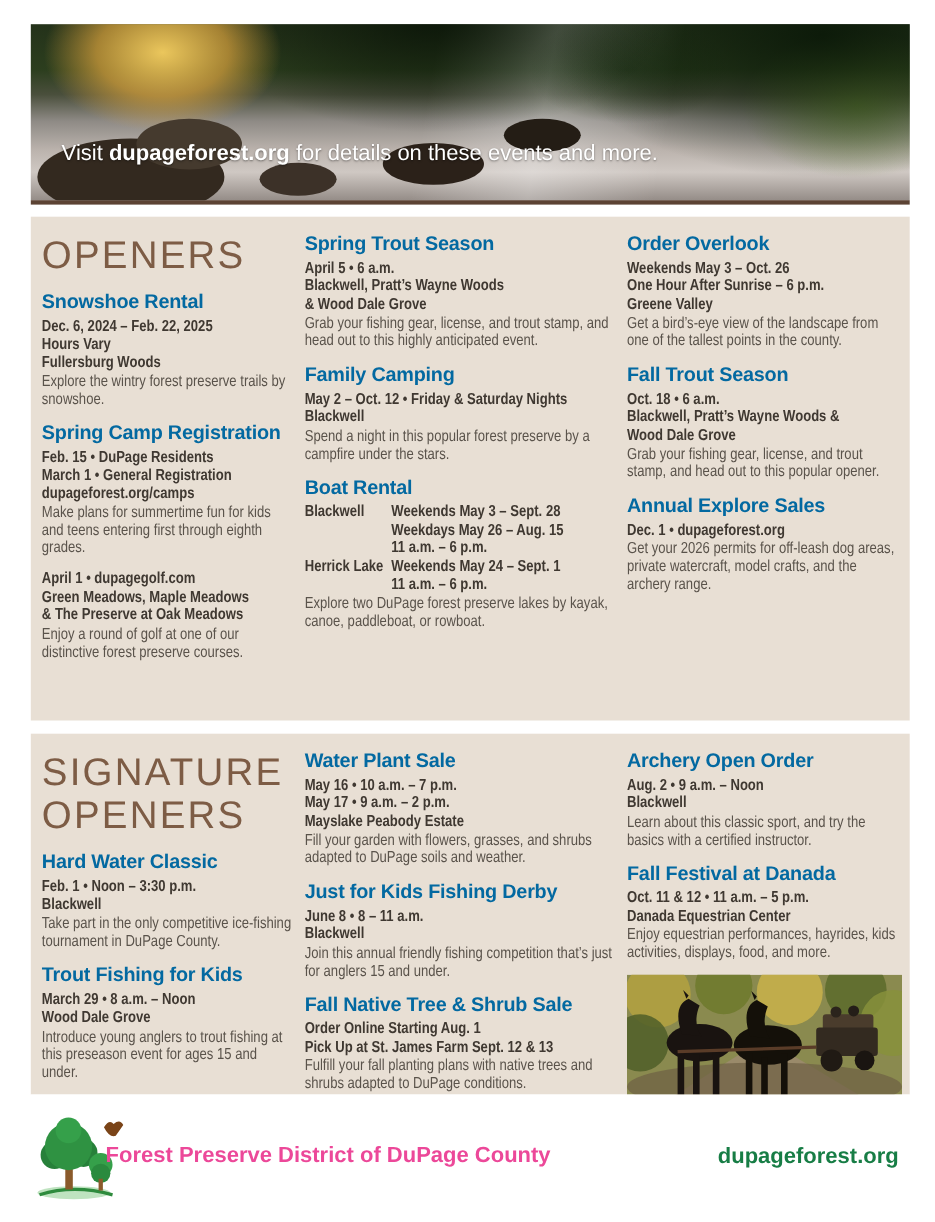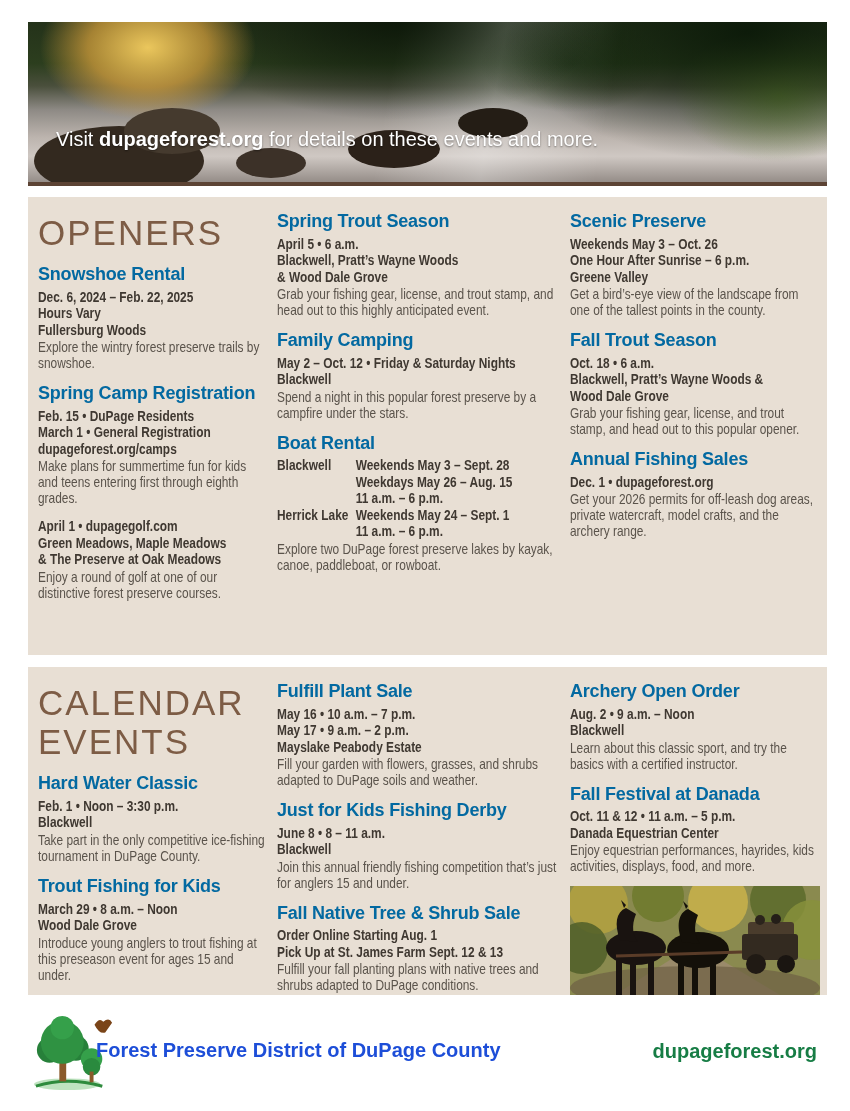--- a/index.html
+++ b/index.html
@@ -58,21 +58,21 @@
   .event-desc{font-size:14.5px;color:#5a534b;line-height:16px;margin-top:1px;}
   .sched-row{display:grid;grid-template-columns:96px 1fr;}
   .sched-loc{font-size:14.5px;font-weight:700;color:#3f3831;line-height:16.5px;}
   .sched-times div{font-size:14.5px;font-weight:700;color:#3f3831;line-height:16.5px;white-space:nowrap;}
   .event-photo{width:250px;height:112px;margin-top:6px;overflow:hidden;}
   
   .footer{position:absolute;left:28px;top:995px;width:799px;height:116px;background:#ffffff;}
   .logo{position:absolute;left:2px;top:18px;}
   .footer-org{
     position:absolute;left:68px;top:44px;
-    font-size:20px;font-weight:700;color:#1d4ed8;letter-spacing:0;
+    font-size:20px;font-weight:700;color:#ec4899;letter-spacing:0;
   }
   .footer-site{
     position:absolute;right:10px;top:45px;
     font-size:20px;font-weight:700;color:#177d45;
   }
 </style>
 </head>
 <body>
 
 <div class="page">
@@ -162,21 +162,21 @@
                   <div>Weekends May 24 – Sept. 1</div>
                   <div>11 a.m. – 6 p.m.</div>
                 </div>
               </div>
               <div class="event-desc">Explore two DuPage forest preserve lakes by kayak, canoe, paddleboat, or rowboat.</div>
             </div>
           </div>
         </div>
       <div class="col">
           <div class="event">
-            <div class="event-title">Scenic Preserve</div>
+            <div class="event-title">Order Overlook</div>
             <div class="event-body">
               <div class="event-info">
                 <div>Weekends May 3 – Oct. 26</div>
                 <div>One Hour After Sunrise – 6 p.m.</div>
                 <div>Greene Valley</div>
               </div>
               <div class="event-desc">Get a bird’s-eye view of the landscape from one of the tallest points in the county.</div>
             </div>
           </div>
           <div class="event">
@@ -184,36 +184,36 @@
             <div class="event-body">
               <div class="event-info">
                 <div>Oct. 18 • 6 a.m.</div>
                 <div>Blackwell, Pratt’s Wayne Woods &amp;</div>
                 <div>Wood Dale Grove</div>
               </div>
               <div class="event-desc">Grab your fishing gear, license, and trout stamp, and head out to this popular opener.</div>
             </div>
           </div>
           <div class="event">
-            <div class="event-title">Annual Fishing Sales</div>
+            <div class="event-title">Annual Explore Sales</div>
             <div class="event-body">
               <div class="event-info">
                 <div>Dec. 1 • dupageforest.org</div>
               </div>
               <div class="event-desc">Get your 2026 permits for off-leash dog areas, private watercraft, model crafts, and the archery range.</div>
             </div>
           </div>
         </div>
     </div>
   </section>
 
   <section class="panel" id="panel-1">
     <div class="cols">
       <div class="col">
-          <div class="section-heading">CALENDAR EVENTS</div>
+          <div class="section-heading">SIGNATURE OPENERS</div>
           <div class="event">
             <div class="event-title">Hard Water Classic</div>
             <div class="event-body">
               <div class="event-info">
                 <div>Feb. 1 • Noon – 3:30 p.m.</div>
                 <div>Blackwell</div>
               </div>
               <div class="event-desc">Take part in the only competitive ice-fishing tournament in DuPage County.</div>
             </div>
           </div>
@@ -223,21 +223,21 @@
               <div class="event-info">
                 <div>March 29 • 8 a.m. – Noon</div>
                 <div>Wood Dale Grove</div>
               </div>
               <div class="event-desc">Introduce young anglers to trout fishing at this preseason event for ages 15 and under.</div>
             </div>
           </div>
         </div>
       <div class="col">
           <div class="event">
-            <div class="event-title">Fulfill Plant Sale</div>
+            <div class="event-title">Water Plant Sale</div>
             <div class="event-body">
               <div class="event-info">
                 <div>May 16 • 10 a.m. – 7 p.m.</div>
                 <div>May 17 • 9 a.m. – 2 p.m.</div>
                 <div>Mayslake Peabody Estate</div>
               </div>
               <div class="event-desc">Fill your garden with flowers, grasses, and shrubs adapted to DuPage soils and weather.</div>
             </div>
           </div>
           <div class="event">

